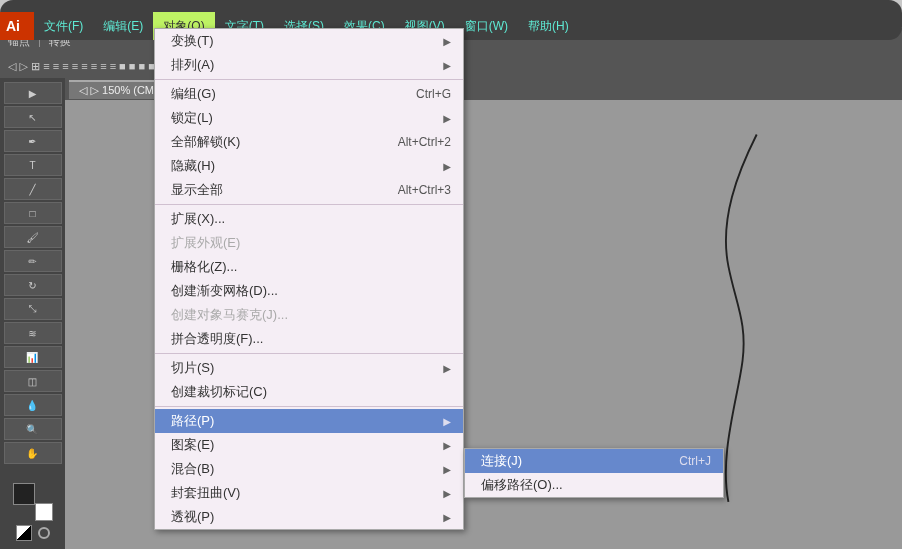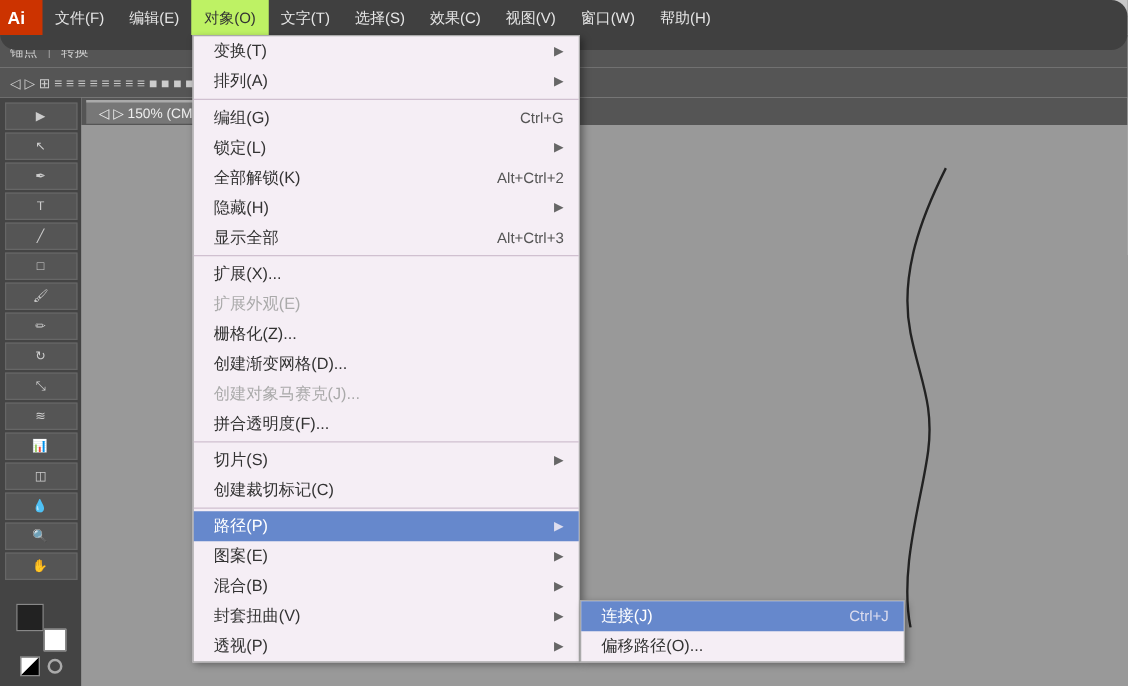--- a/index.html
+++ b/index.html
@@ -9,42 +9,42 @@
       background: #c8c8c8;
       font-family: 'Microsoft YaHei', 'SimHei', Arial, sans-serif;
       font-size: 13px;
       overflow: hidden;
       position: relative;
     }
 
     
     .menu-bar {
       display: flex;
-      align-items: flex-start;
+      align-items: flex-end;
       background: #404040;
       height: 40px;
       width: 100%;
       position: absolute;
       top: 0; left: 0;
       z-index: 100;
       border-radius: 13px;
     }
     .app-logo {
       background: #cc3300;
       color: #fff;
       font-weight: bold;
       font-size: 14px;
       padding: 2px 6px;
       height: 28px;
       display: flex;
       align-items: center;
       min-width: 34px;
     }
     .menu-item {
-      color: #e5e5e5;
+      color: #5eead4;
       padding: 0 10px;
       height: 28px;
       display: flex;
       align-items: center;
       cursor: pointer;
       font-size: 12px;
       white-space: nowrap;
     }
     .menu-item:hover, .menu-item.active {
       background: #555;
@@ -222,21 +222,20 @@
     .submenu-dropdown {
       position: absolute;
       top: 28px;
       left: 464px;
       width: 260px;
       background: #f5eef5;
       border: 1px solid #aaa;
       box-shadow: 2px 2px 6px rgba(0,0,0,0.4);
       pointer-events: all;
       z-index: 301;
-      margin-top: 32px;
     }
     .submenu-dropdown-item {
       display: flex;
       align-items: center;
       justify-content: space-between;
       padding: 4px 12px 4px 16px;
       color: #333;
       cursor: pointer;
       font-size: 13px;
       height: 24px;

